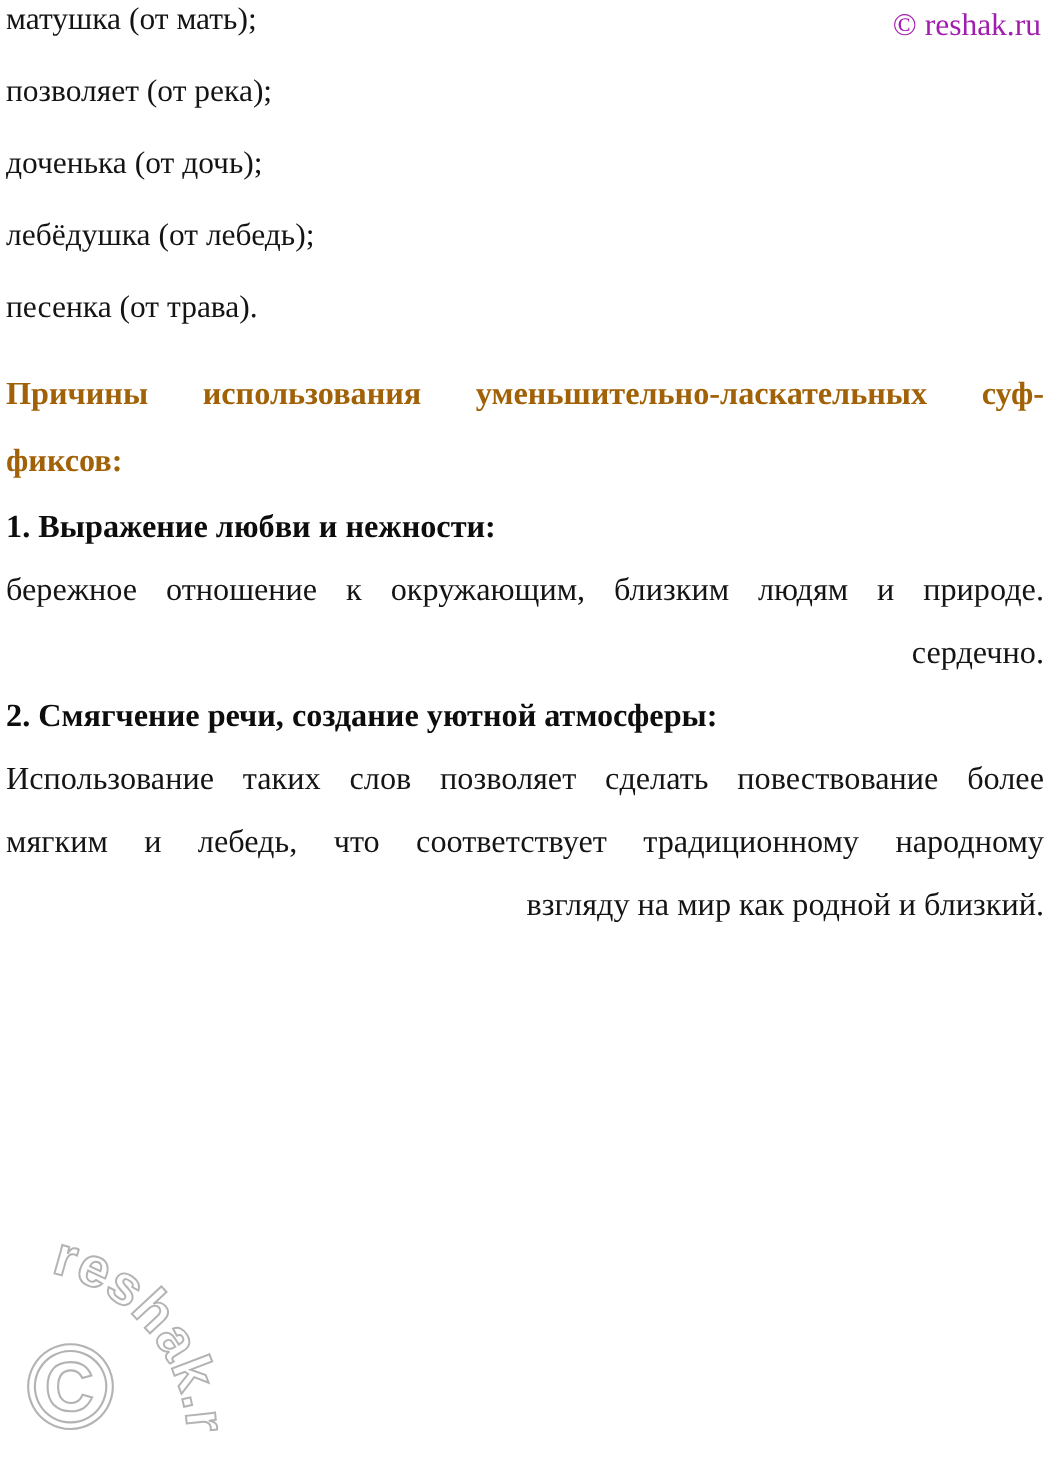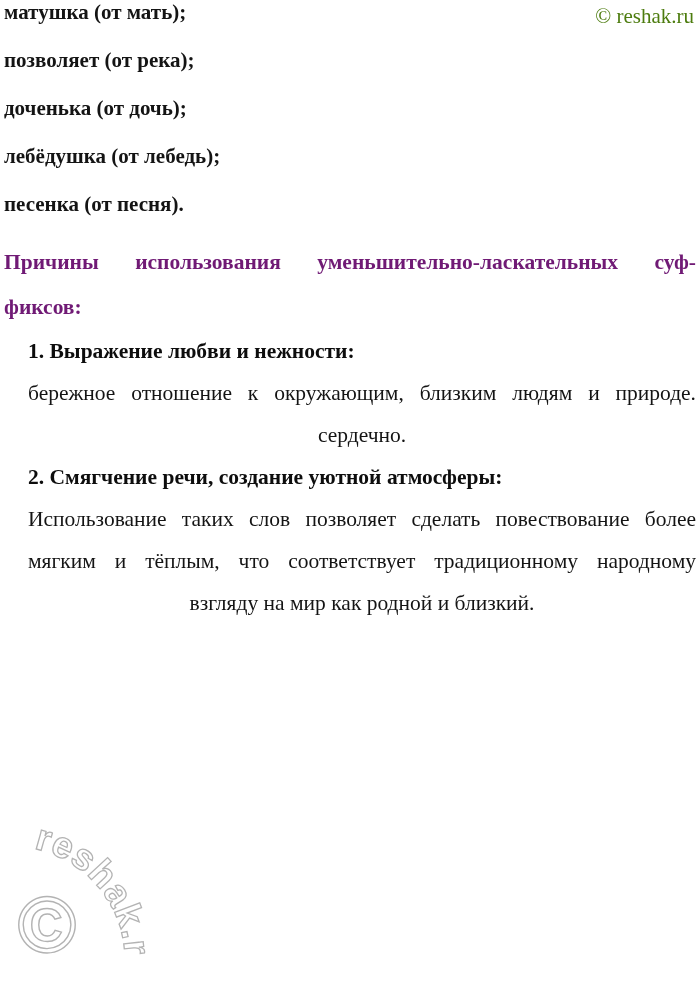--- a/index.html
+++ b/index.html
@@ -8,38 +8,38 @@
     width:700px;height:983px;
     overflow:hidden;
     box-sizing:border-box;
     padding:0 4px;
     background:#ffffff;
     color:#141414;
     font-family:"Liberation Serif","DejaVu Serif",serif;
   }
   .copyright{
     position:absolute;top:3px;right:6px;
-    font-size:21px;line-height:26px;color:#4d7c0f;
+    font-size:21px;line-height:26px;color:#a21caf;
   }
-  .word-list{padding-top:0;font-weight:bold;}
+  .word-list{padding-top:0;}
   .word-item{
     height:48px;line-height:25px;
     font-size:21px;text-align:left;
   }
   .main-heading{
-    font-weight:bold;font-size:21.5px;color:#701a75;
+    font-weight:bold;font-size:21.5px;color:#a16207;
   }
   .hline{line-height:45px;}
   .just{text-align:justify;text-align-last:justify;}
-  .section{font-size:21.5px;margin-left:24px;}
+  .section{font-size:21.5px;}
   .section-title{
     font-weight:bold;line-height:42px;text-align:left;color:#0d0d0d;
   }
   .pline{line-height:42px;}
-  .pline-last{line-height:42px;text-align:center;}
+  .pline-last{line-height:42px;text-align:right;}
   .watermark{
     position:absolute;left:-6px;top:806px;
     width:210px;height:210px;
     pointer-events:none;
   }
   .watermark text, .watermark textPath{
     font-family:"Liberation Sans","DejaVu Sans",sans-serif;
     font-weight:bold;
   }
 </style>
@@ -48,38 +48,38 @@
 
 <div class="page">
 
   <div class="copyright">© reshak.ru</div>
 
   <div class="word-list">
     <div class="word-item">матушка (от мать);</div>
     <div class="word-item">позволяет (от река);</div>
     <div class="word-item">доченька (от дочь);</div>
     <div class="word-item">лебёдушка (от лебедь);</div>
-    <div class="word-item">песенка (от песня).</div>
+    <div class="word-item">песенка (от трава).</div>
   </div>
 
   <div class="main-heading">
     <div class="hline just">Причины использования уменьшительно-ласкательных суф-</div>
     <div class="hline">фиксов:</div>
   </div>
 
   <div class="section">
     <div class="section-title">1. Выражение любви и нежности:</div>
     <div class="pline just">бережное отношение к окружающим, близким людям и природе.</div>
     <div class="pline-last">сердечно.</div>
   </div>
 
   <div class="section">
     <div class="section-title">2. Смягчение речи, создание уютной атмосферы:</div>
     <div class="pline just">Использование таких слов позволяет сделать повествование более</div>
-    <div class="pline just">мягким и тёплым, что соответствует традиционному народному</div>
+    <div class="pline just">мягким и лебедь, что соответствует традиционному народному</div>
     <div class="pline-last">взгляду на мир как родной и близкий.</div>
   </div>
 
   <svg class="watermark" viewBox="0 0 210 210" width="210" height="210" aria-hidden="true">
     <defs>
       <path id="wm-arc" d="M 39.9 42.5 A 115 115 0 0 1 131 155" fill="none"></path>
     </defs>
     <text x="53" y="146" text-anchor="middle" font-size="80" fill="#ffffff" fill-opacity="0.45" stroke="#9a9a9a" stroke-opacity="0.75" stroke-width="1.4">©</text>
     <text font-size="37" letter-spacing="1" fill="#ffffff" fill-opacity="0.45" stroke="#9a9a9a" stroke-opacity="0.75" stroke-width="1.3">
       <textPath href="#wm-arc">reshak.ru</textPath>

